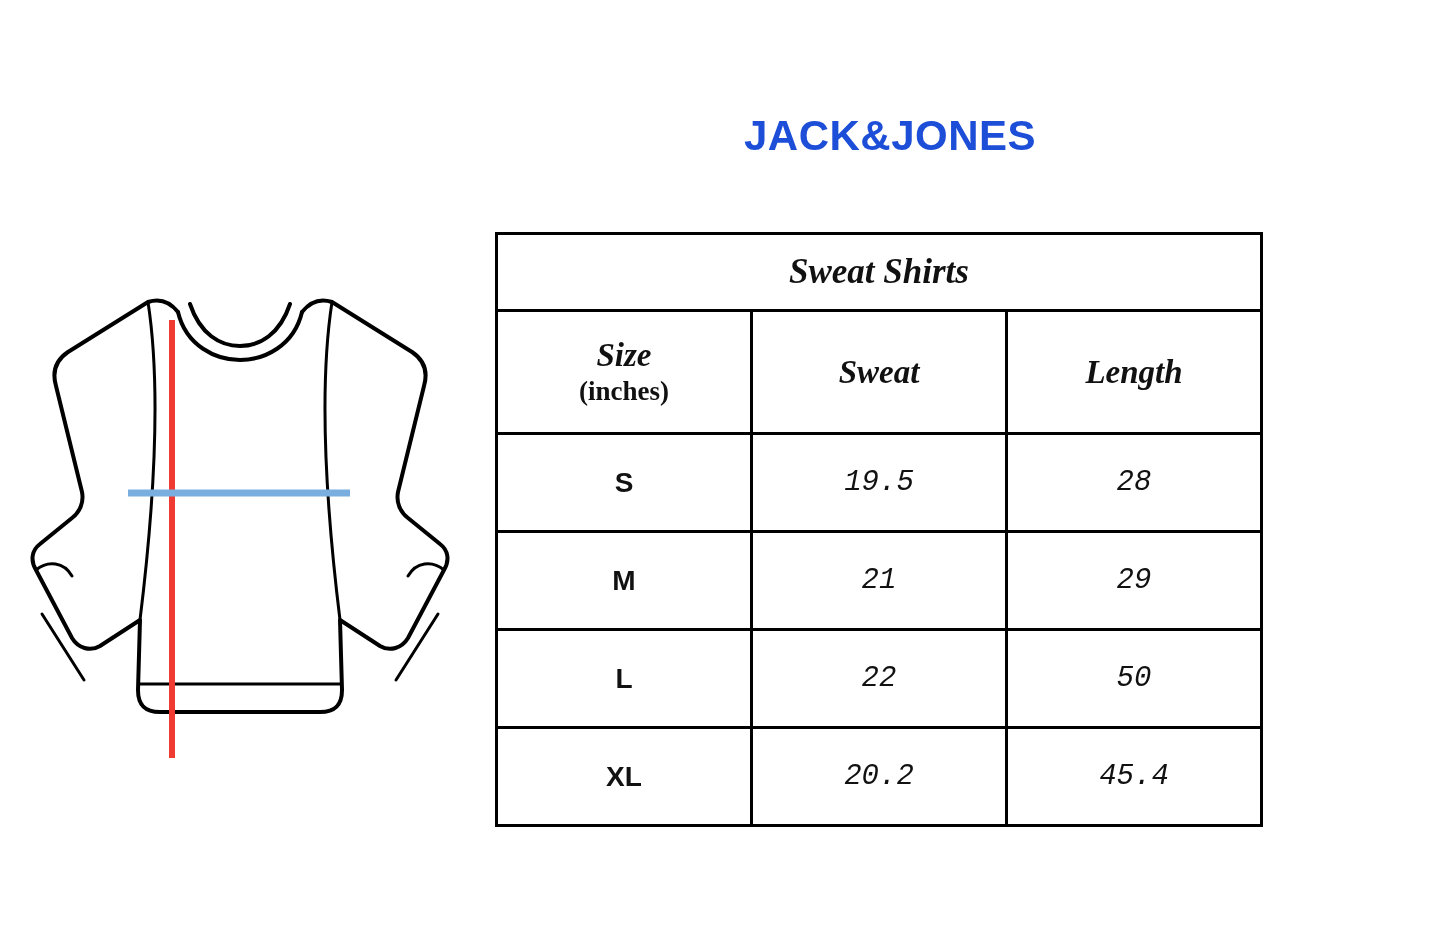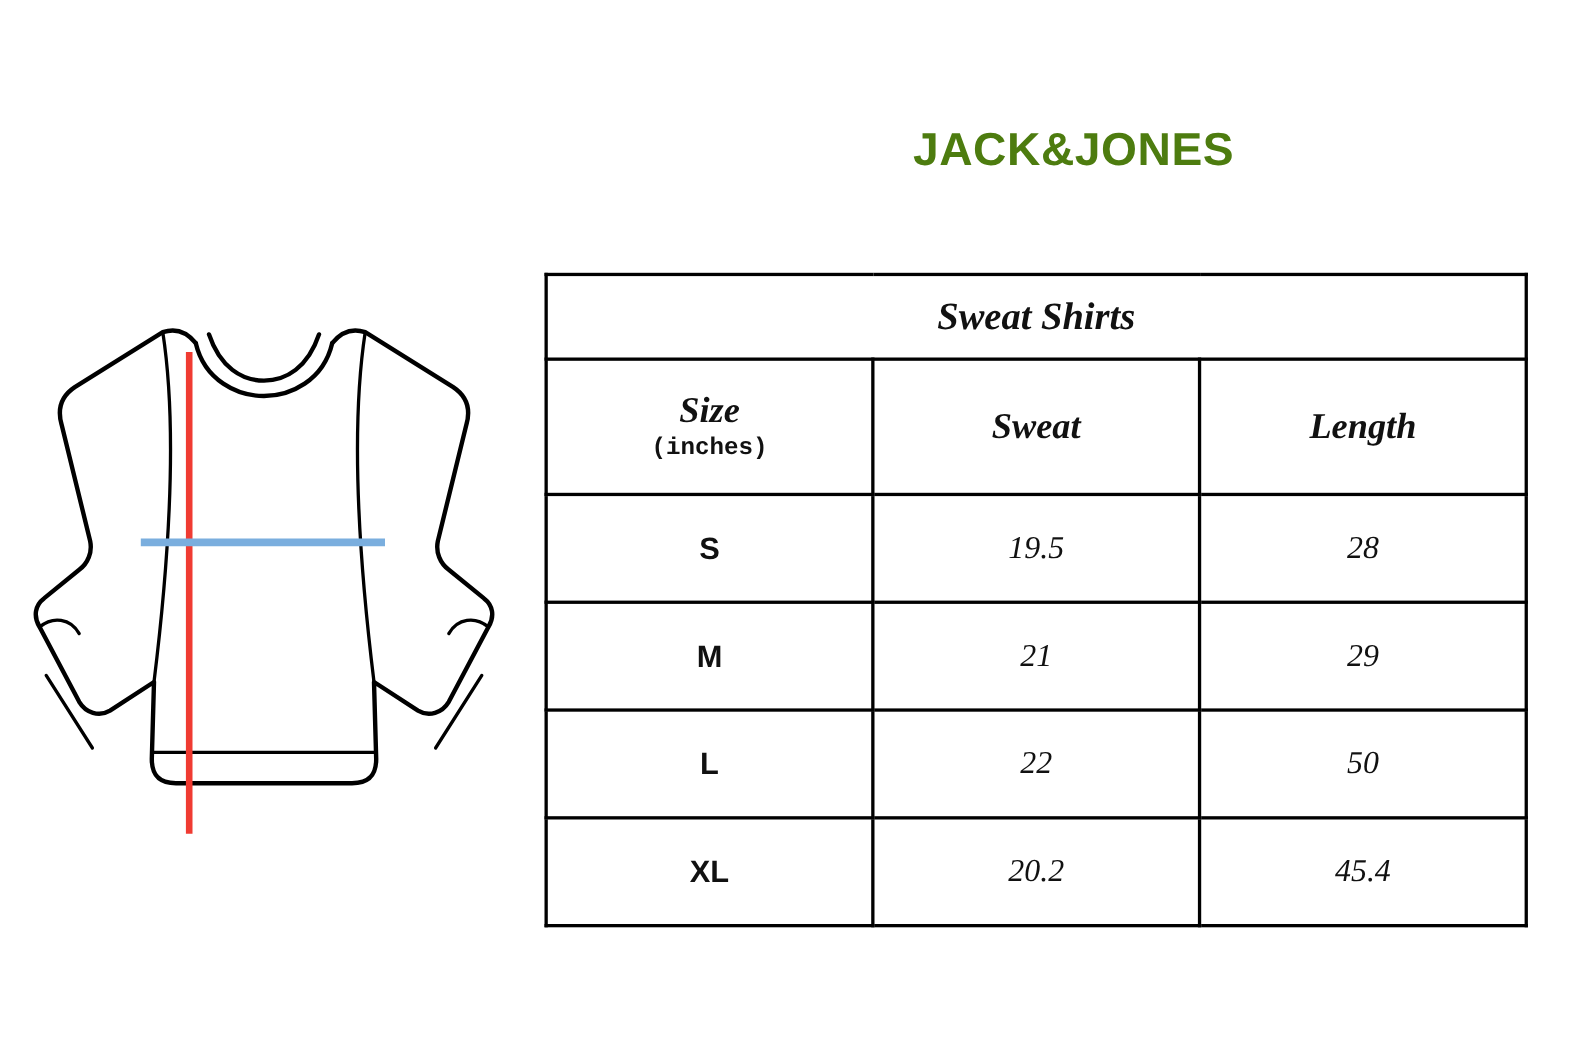--- a/index.html
+++ b/index.html
@@ -11,47 +11,47 @@
     width: 1445px;
     height: 944px;
     position: relative;
     font-family: "Liberation Sans", sans-serif;
     overflow: hidden;
   }
 
   
   .brand {
     position: absolute;
-    left: 786px;
+    left: 744px;
     top: 112px;
     width: 380px;
-    text-align: center;
+    text-align: left;
     font-family: "Liberation Sans", sans-serif;
     font-weight: bold;
     font-size: 42px;
     letter-spacing: 0.5px;
-    color: #4d7c0f;
+    color: #1d4ed8;
     white-space: nowrap;
   }
 
   
   .garment {
     position: absolute;
     left: 20px;
     top: 260px;
     width: 440px;
     height: 530px;
   }
 
   
   .size-table {
     position: absolute;
     left: 495px;
-    top: 248px;
-    width: 894px;
+    top: 232px;
+    width: 768px;
     border-collapse: collapse;
     table-layout: fixed;
   }
   .size-table td {
     border: 3px solid #000000;
     text-align: center;
     vertical-align: middle;
     color: #111111;
   }
   .title-cell {
@@ -63,35 +63,35 @@
   }
   .head-cell {
     height: 118px;
     font-family: "Liberation Serif", serif;
     font-style: italic;
     font-weight: bold;
     font-size: 33px;
   }
   .head-cell .sub {
     display: block;
-    font-size: 22px;
+    font-size: 27px;
     font-weight: bold;
     font-style: normal;
-    font-family: Liberation Mono, monospace;
+    font-family: Liberation Serif, serif;
     margin-top: 2px;
   }
   .size-cell {
     height: 93px;
     font-family: "Liberation Sans", sans-serif;
     font-weight: bold;
     font-size: 28px;
   }
   .val-cell {
     height: 93px;
-    font-family: Liberation Serif, serif;
+    font-family: Liberation Mono, monospace;
     font-style: italic;
     font-size: 29px;
   }
   .col-size  { width: 292px; border-radius: 21px; }
   .col-chest { width: 330px; }
   .col-len   { width: 276px; }
 </style>
 </head>
 <body>
 

